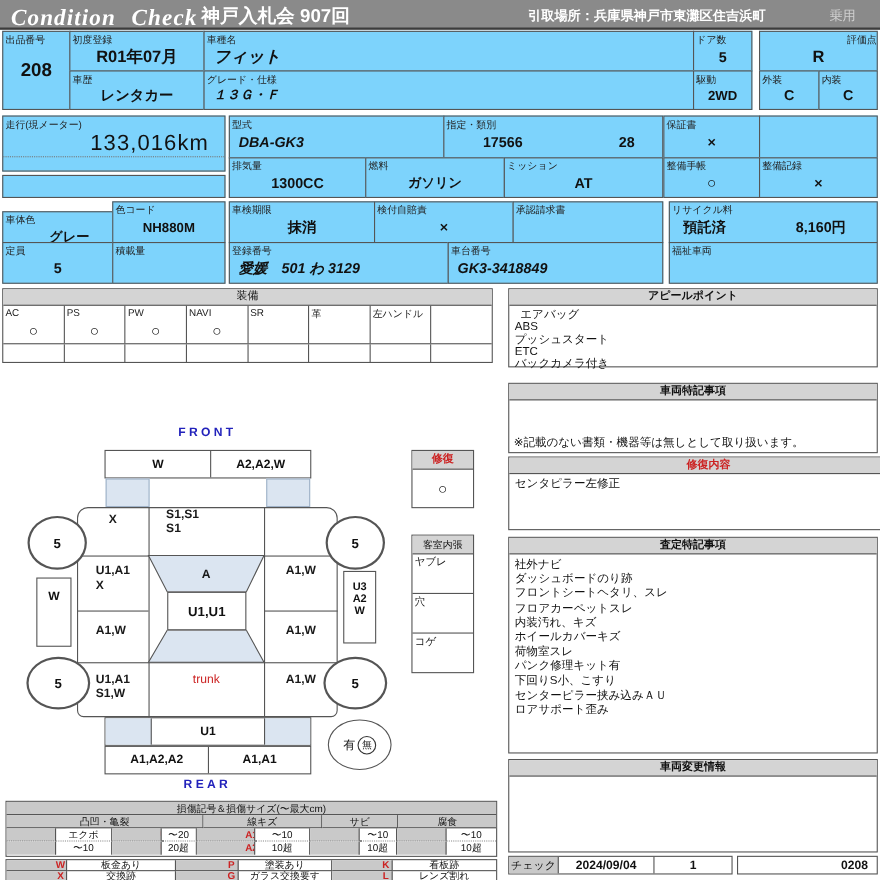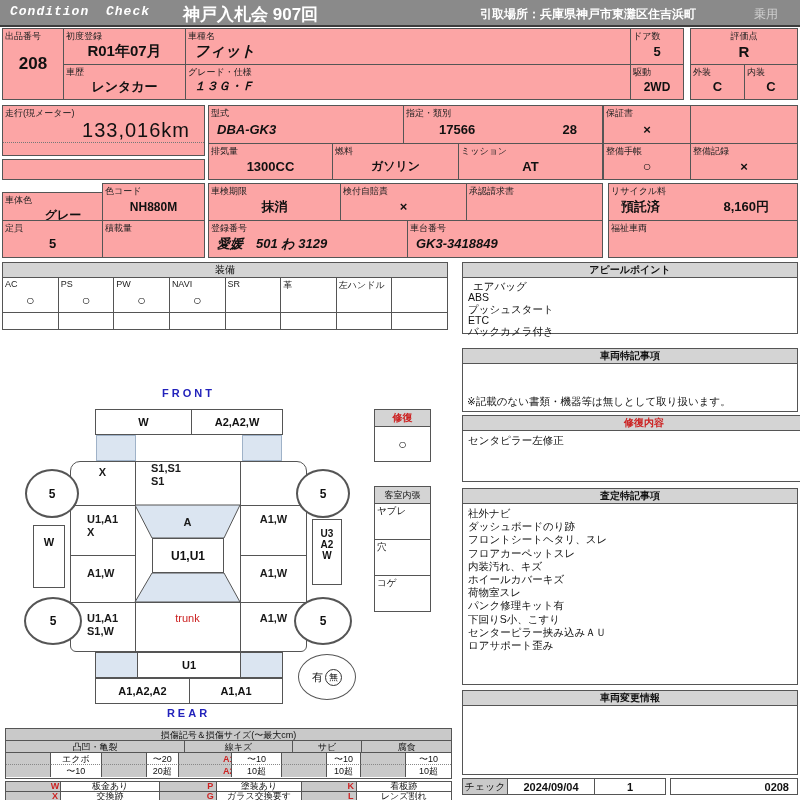--- a/index.html
+++ b/index.html
@@ -1,25 +1,25 @@
 <!DOCTYPE html>
 <html><head>
 <meta charset="utf-8">
 <style>
   html,body{margin:0;padding:0;background:#fff;}
   .page{position:relative;width:800px;height:800px;background:#fff;overflow:hidden;
         font-family:"Liberation Sans","DejaVu Sans",sans-serif;color:#111;}
   
   .topbar{position:absolute;left:0;top:0;width:800px;height:27px;background:#8a8a8a;border-bottom:2px solid #3c3c3c;box-sizing:border-box;}
-  .logo{position:absolute;left:10px;top:4px;font-family:Liberation Mono, monospace;font-style:italic;font-weight:bold;font-size:13px;color:#fff;word-spacing:8px;letter-spacing:1px;}
+  .logo{position:absolute;left:10px;top:4px;font-family:Liberation Serif, serif;font-style:italic;font-weight:bold;font-size:21px;color:#fff;word-spacing:8px;letter-spacing:1px;}
   .auction{position:absolute;left:183px;top:3px;font-size:17px;font-weight:bold;color:#fff;}
   .pickup{position:absolute;left:480px;top:6px;font-size:12px;font-weight:bold;color:#fff;}
   .category{position:absolute;right:22px;top:6px;font-size:12px;color:#d0d0d0;}
   
-  .cell{position:absolute;border:1px solid #555;box-sizing:border-box;background:#fca5a5;}
+  .cell{position:absolute;border:1px solid #555;box-sizing:border-box;background:#7dd3fc;}
   .lbl{position:absolute;top:1px;left:2px;font-size:9px;color:#222;white-space:nowrap;z-index:2;}
   .val{position:absolute;left:0;right:0;top:9px;bottom:0;display:flex;align-items:center;justify-content:center;font-weight:bold;font-size:13px;white-space:nowrap;}
   .val.left{justify-content:flex-start;padding-left:8px;font-style:italic;}
   .val.big{font-size:15px;}
   .val.full{top:0;}
   
   .secbox{position:absolute;border:1px solid #555;box-sizing:border-box;background:#fff;}
   .sechead{height:14px;background:#d4d4d4;border-bottom:1px solid #555;text-align:center;font-size:10px;line-height:14px;font-weight:bold;}
   .sechead.red{color:#cc2222;}
   .seclist{padding:3px 5px;font-size:10.5px;line-height:13.2px;}
@@ -83,21 +83,21 @@
   <div class="cell" style="left:185px;top:64px;width:446px;height:36px">
     <span class="lbl">グレード・仕様</span>
     <div class="val left" style="font-size:12px">１３Ｇ・Ｆ</div>
   </div>
   <div class="cell" style="left:630px;top:64px;width:54px;height:36px">
     <span class="lbl">駆動</span>
     <div class="val" style="font-size:12px">2WD</div>
   </div>
 
   <div class="cell" style="left:690px;top:28px;width:108px;height:37px">
-    <span class="lbl" style="left:0;right:0;text-align:center">評価点</span>
+    <span class="lbl" style="left:0;right:0;text-align:right">評価点</span>
     <div class="val big">R</div>
   </div>
   <div class="cell" style="left:690px;top:64px;width:55px;height:36px">
     <span class="lbl">外装</span>
     <div class="val">C</div>
   </div>
   <div class="cell" style="left:744px;top:64px;width:54px;height:36px">
     <span class="lbl">内装</span>
     <div class="val">C</div>
   </div>

